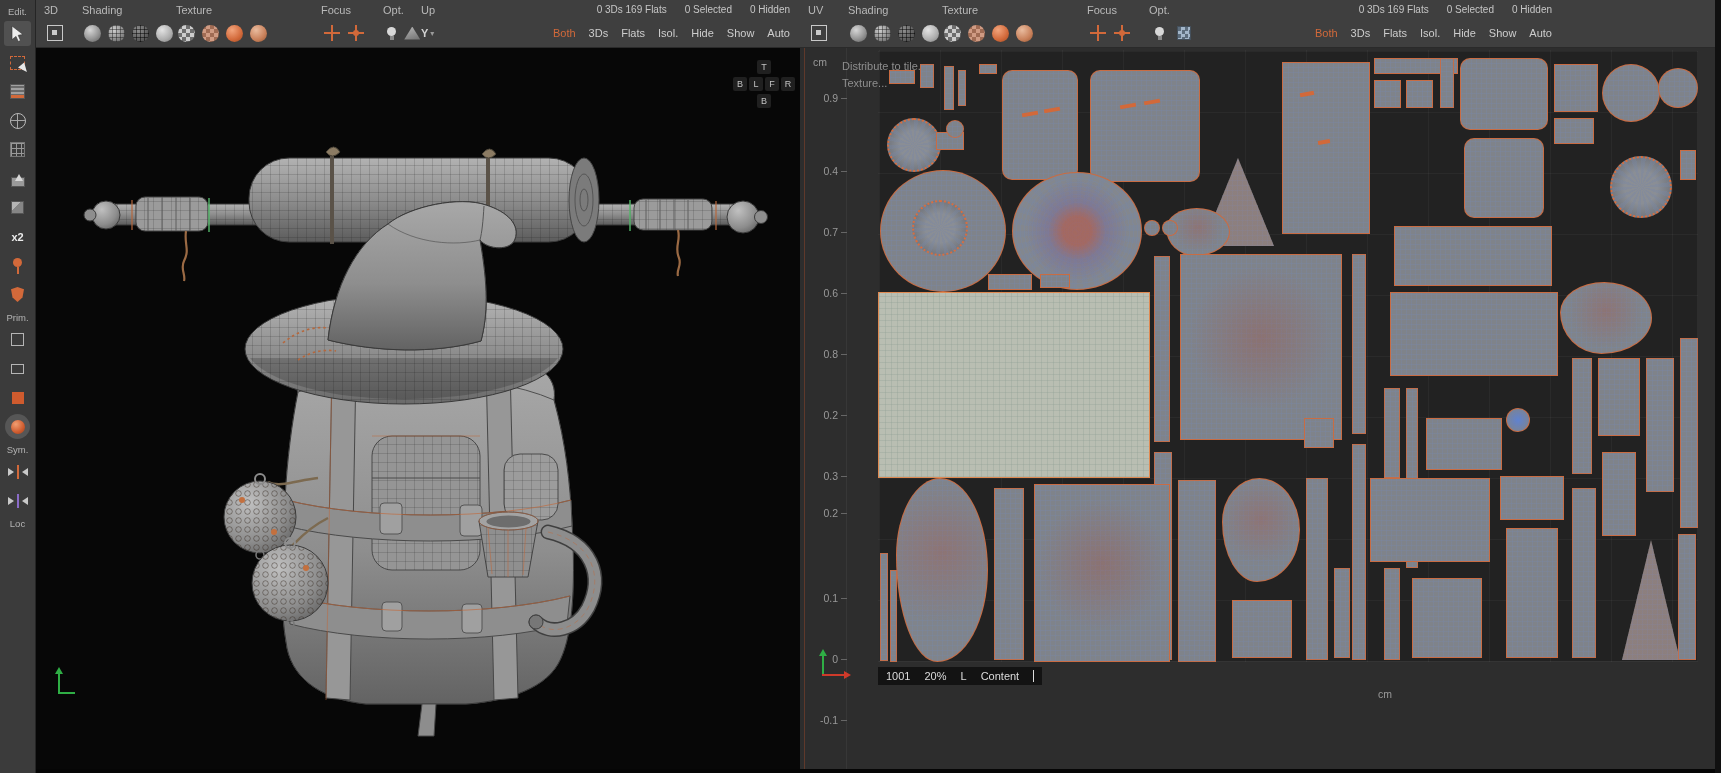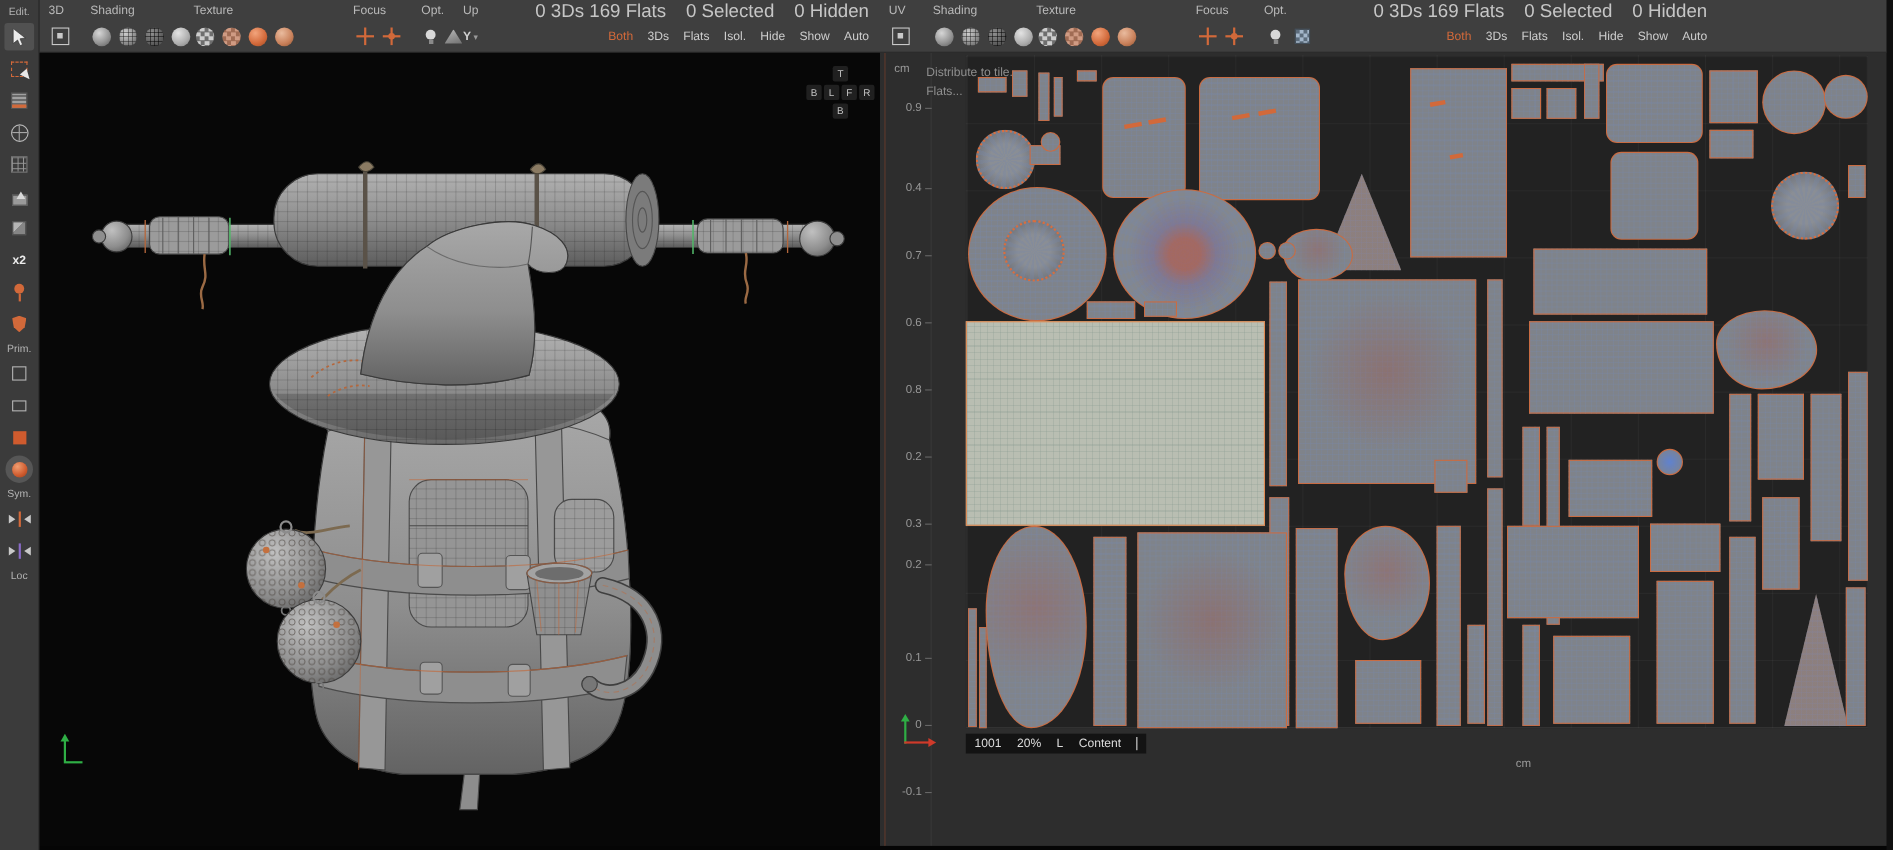--- a/index.html
+++ b/index.html
@@ -60,21 +60,21 @@
   .gap { width:6px; background:#000; }
   .toolbar { height:48px; background:#3f3f3f; border-bottom:1px solid #2a2a2a;
              display:flex; justify-content:space-between; padding-left:8px; }
   .tb-groups { display:flex; }
   .tb-group { display:flex; flex-direction:column; }
   .tb-label { height:19px; line-height:20px; font-size:11px; color:#b9b9b9; cursor:default; }
   .tb-icons { height:28px; display:flex; align-items:center; gap:3px; }
   .tbi { width:21px; height:22px; display:flex; align-items:center; justify-content:center; }
   .tb-right { display:flex; flex-direction:column; align-items:flex-end; padding-right:10px; }
   .tb-right.far { padding-right:163px; }
-  .tb-stats { height:19px; display:flex; gap:18px; align-items:center; font-size:17px; color:#c6c6c6; }
+  .tb-stats { height:19px; display:flex; gap:18px; align-items:center; font-size:10px; color:#c6c6c6; }
   .tb-filters { height:28px; display:flex; gap:13px; align-items:center; font-size:11px; color:#cdcdcd; }
   .tb-filter.active { color:var(--accent); }
   .fit-icon { width:16px; height:16px; border:1.4px solid #c9c9c9; position:relative; }
   .fit-icon::after { content:""; position:absolute; left:4px; top:4px; width:5px; height:5px; background:#c9c9c9; }
   .sphere { width:17px; height:17px; border-radius:50%; }
   .s-flat { background:radial-gradient(circle at 36% 30%,#d6d6d6,#969696 55%,#616161 95%); }
   .s-wire { background:repeating-linear-gradient(0deg,rgba(25,25,25,.45) 0 1px,transparent 1px 4px),
                        repeating-linear-gradient(90deg,rgba(25,25,25,.45) 0 1px,transparent 1px 4px),
                        radial-gradient(circle at 36% 30%,#cfcfcf,#8f8f8f 55%,#5c5c5c 95%); }
   .s-dark { background:repeating-linear-gradient(0deg,rgba(0,0,0,.5) 0 1px,transparent 1px 4px),
@@ -567,21 +567,21 @@
       </div>
     </div>
 
     <div class="viewuv">
       <div class="edgeline"></div>
       <div class="vaxis"></div>
       <div class="uv-tile"></div>
 
       <div class="uv-overlay">
         <div>Distribute to tile...</div>
-        <div>Flats...</div>
+        <div>Texture...</div>
       </div>
 
       <div class="vruler-unit">cm</div>
       <div>
 
       <div class="vtick" style="top: 44px;">0.9</div>
           <div class="vtick" style="top: 117px;">0.4</div>
           <div class="vtick" style="top: 178px;">0.7</div>
           <div class="vtick" style="top: 239px;">0.6</div>
           <div class="vtick" style="top: 300px;">0.8</div>

